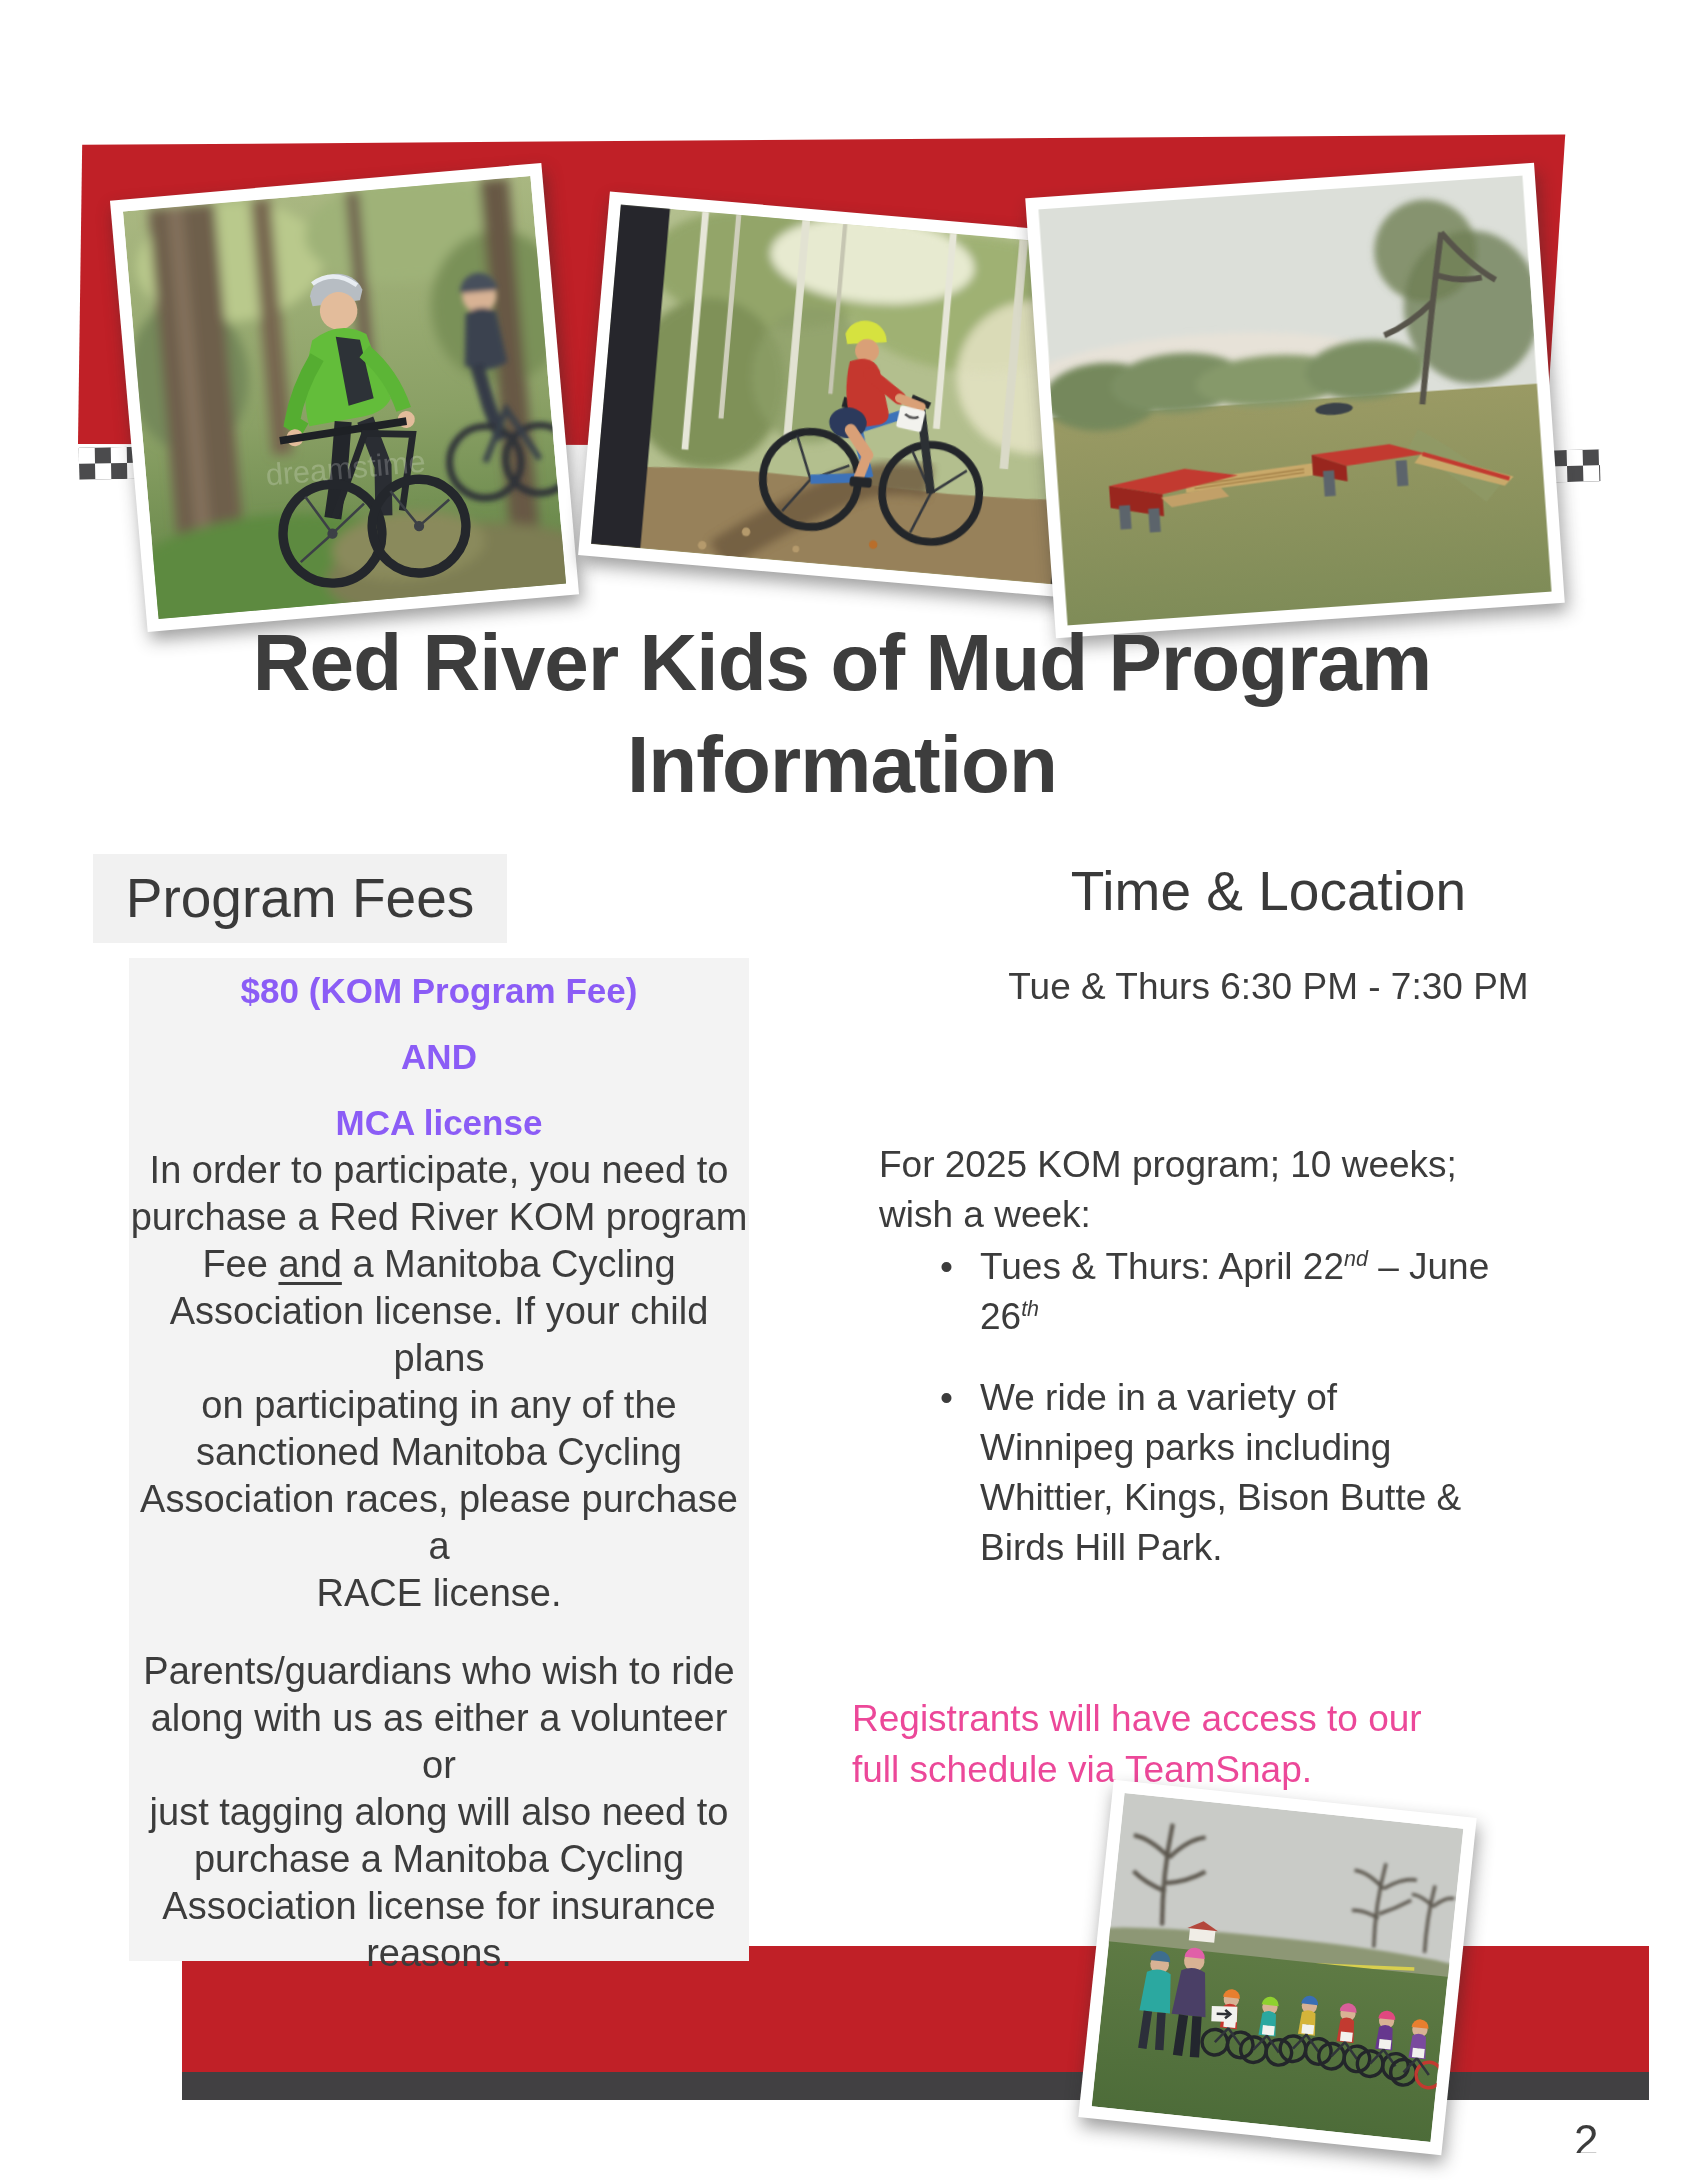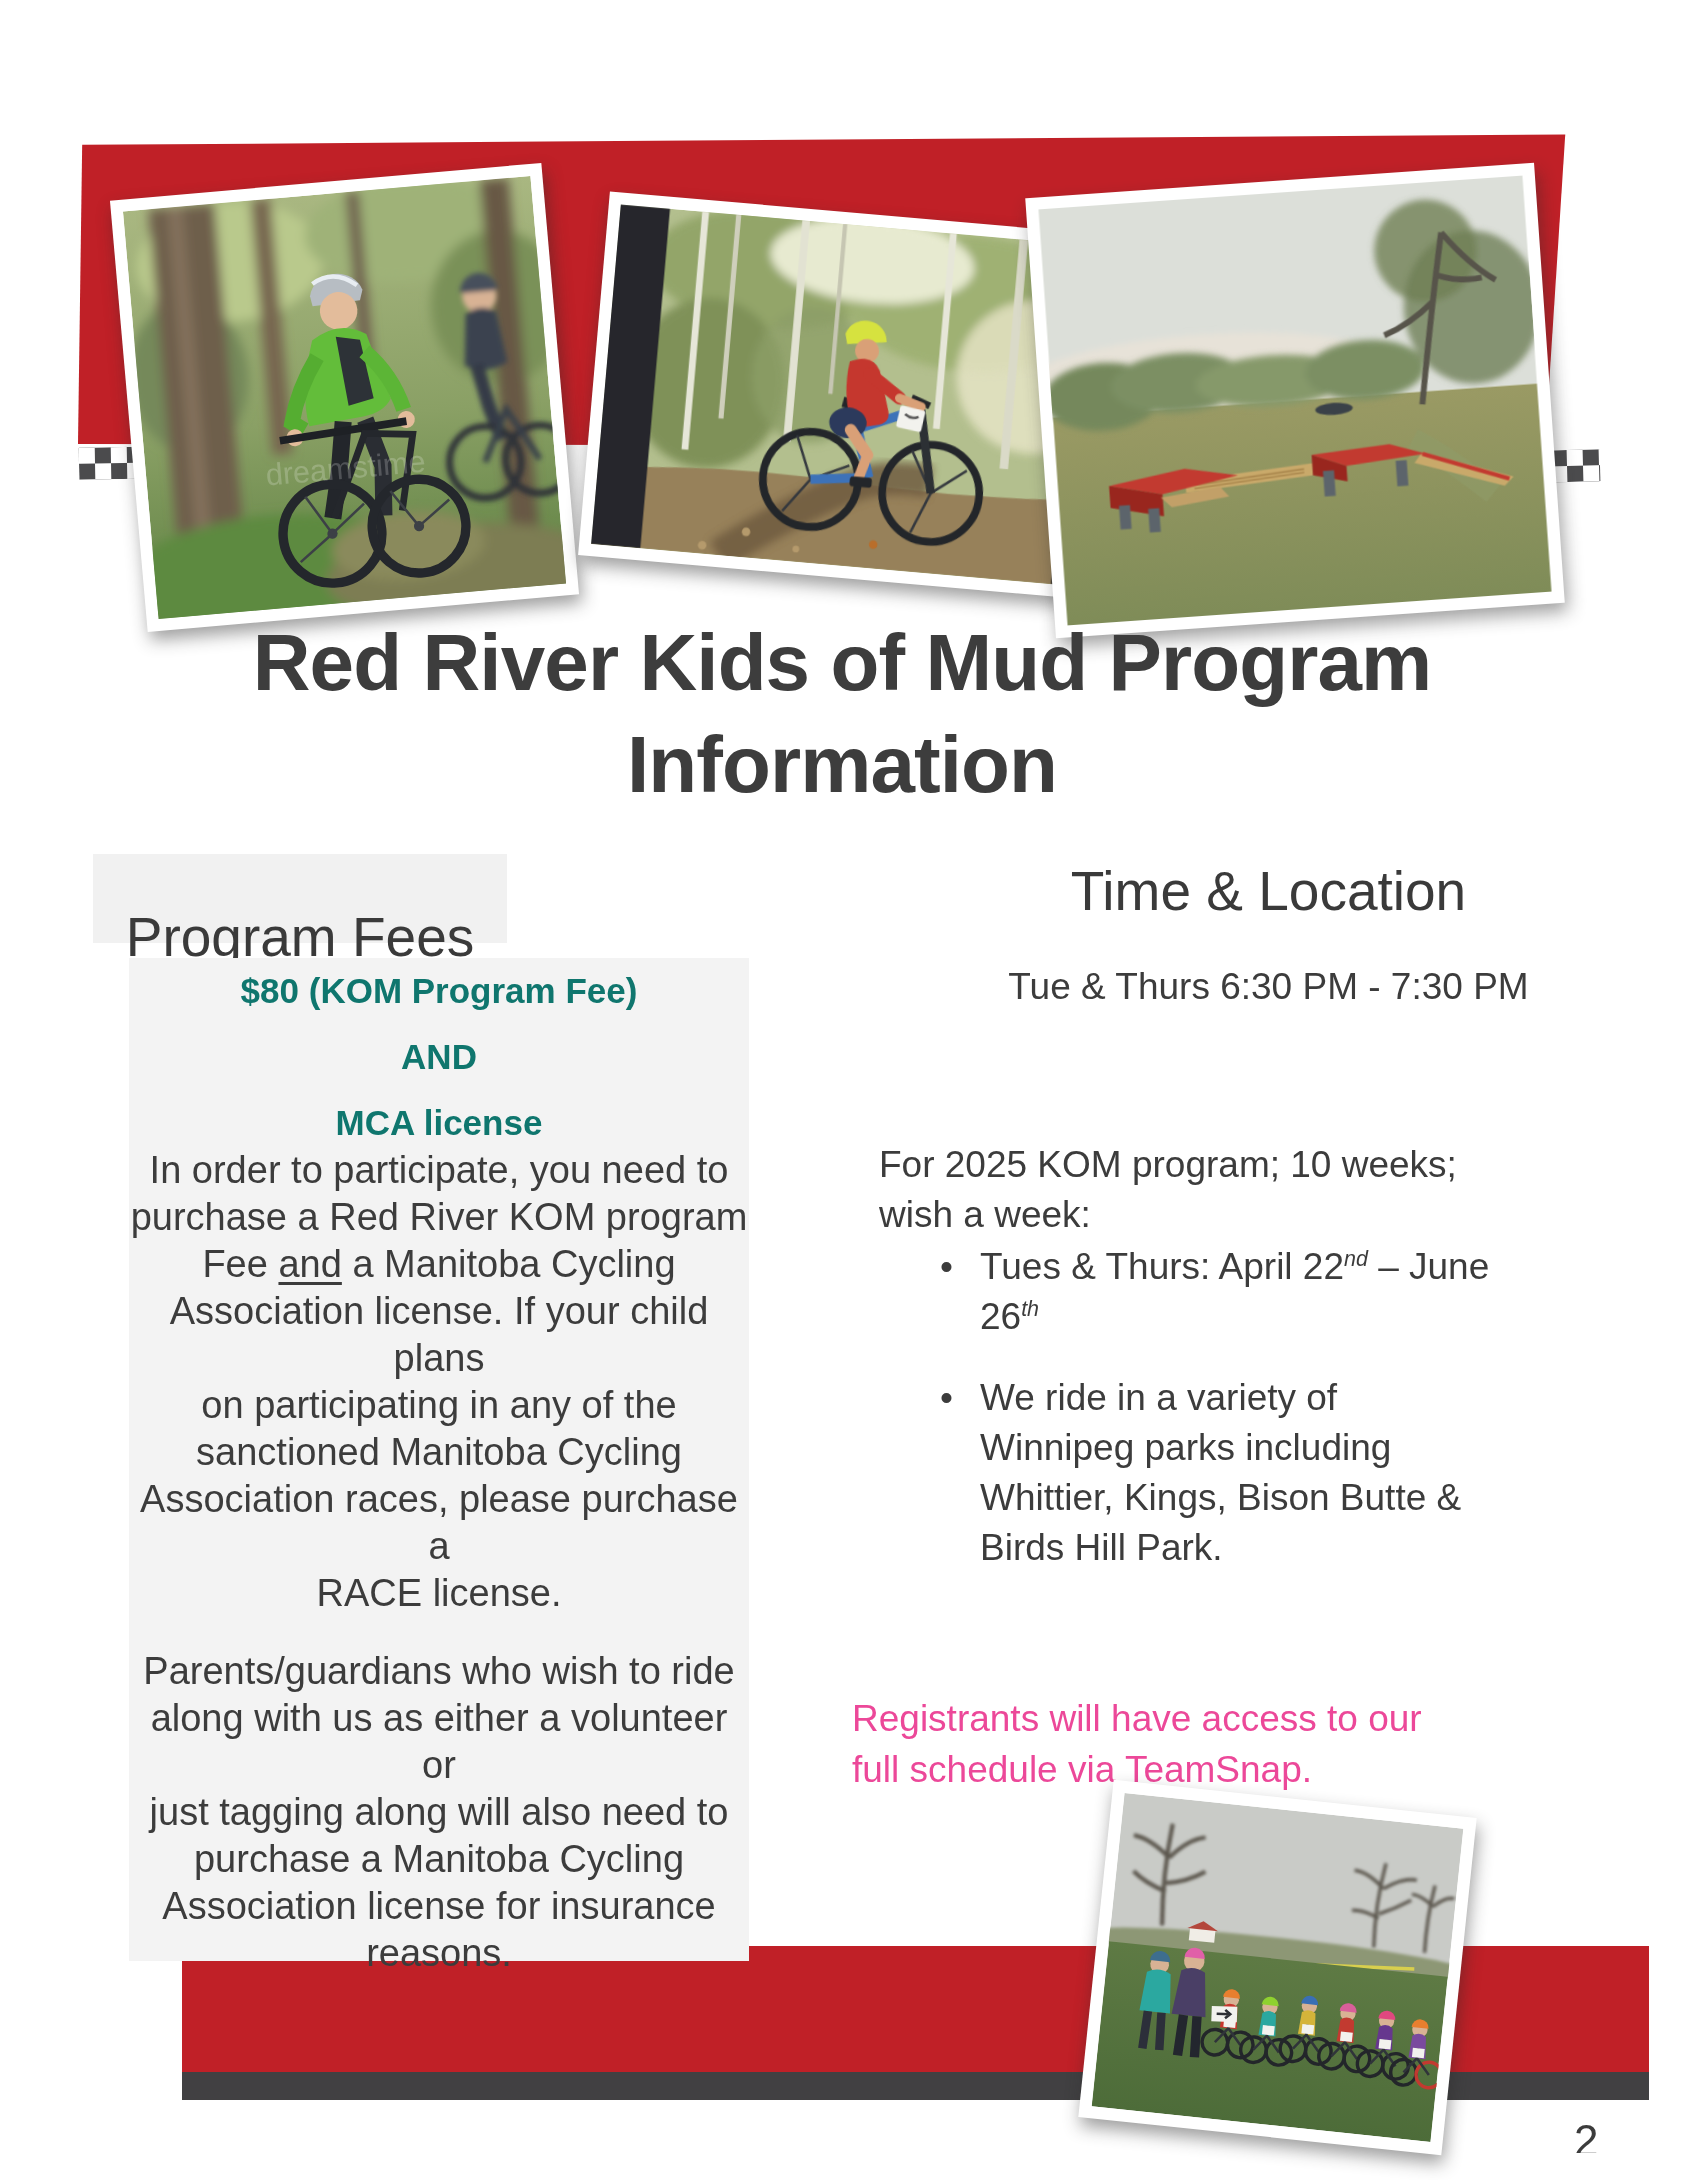--- a/index.html
+++ b/index.html
@@ -23,25 +23,25 @@
   .photo-2{left:593px;top:214px;width:511px;height:341px;transform:rotate(5deg);z-index:2;}
   .photo-3{left:1040px;top:180px;width:486px;height:417px;transform:rotate(-4deg);z-index:3;}
   .photo-4{left:1095px;top:1798px;width:341px;height:315px;transform:rotate(6deg);z-index:5;}
 
   
   .title{position:absolute;left:118px;top:612px;width:1448px;z-index:4;
          text-align:center;font-size:80px;line-height:102px;font-weight:700;color:#3d3d3d;letter-spacing:-0.9px;}
 
   
   .pf-band{position:absolute;left:93px;top:854px;width:414px;height:89px;background:#f1f1f1;z-index:2;}
-  .pf-band .col-header{line-height:89px;margin-top:39px;}
+  .pf-band .col-header{line-height:89px;}
   .col-header{text-align:center;font-size:55px;color:#3a3a3a;letter-spacing:0;}
   .gray-box{position:absolute;left:129px;top:958px;width:620px;height:1003px;background:#f3f3f3;z-index:2;}
   .gray-inner{padding-top:8.5px;}
-  .fee-line{font-size:35px;font-weight:700;line-height:48px;text-align:center;color:#0f766e;}
+  .fee-line{font-size:35px;font-weight:700;line-height:48px;text-align:center;color:#8b5cf6;}
   .fee-gap1{margin-bottom:18px;}
   .fee-gap2{margin-bottom:18px;}
   .fee-gap3{}
   .para{font-size:38px;line-height:47px;text-align:center;color:#3c3c3c;}
   .para-gap{margin-top:31px;}
   .uline{text-decoration:underline;text-underline-offset:5.1px;text-decoration-thickness:2.6px;}
 
   
   .tl-header{position:absolute;left:852px;top:859px;width:833px;z-index:4;}
   .time-line{position:absolute;left:852px;top:961px;width:833px;text-align:center;

